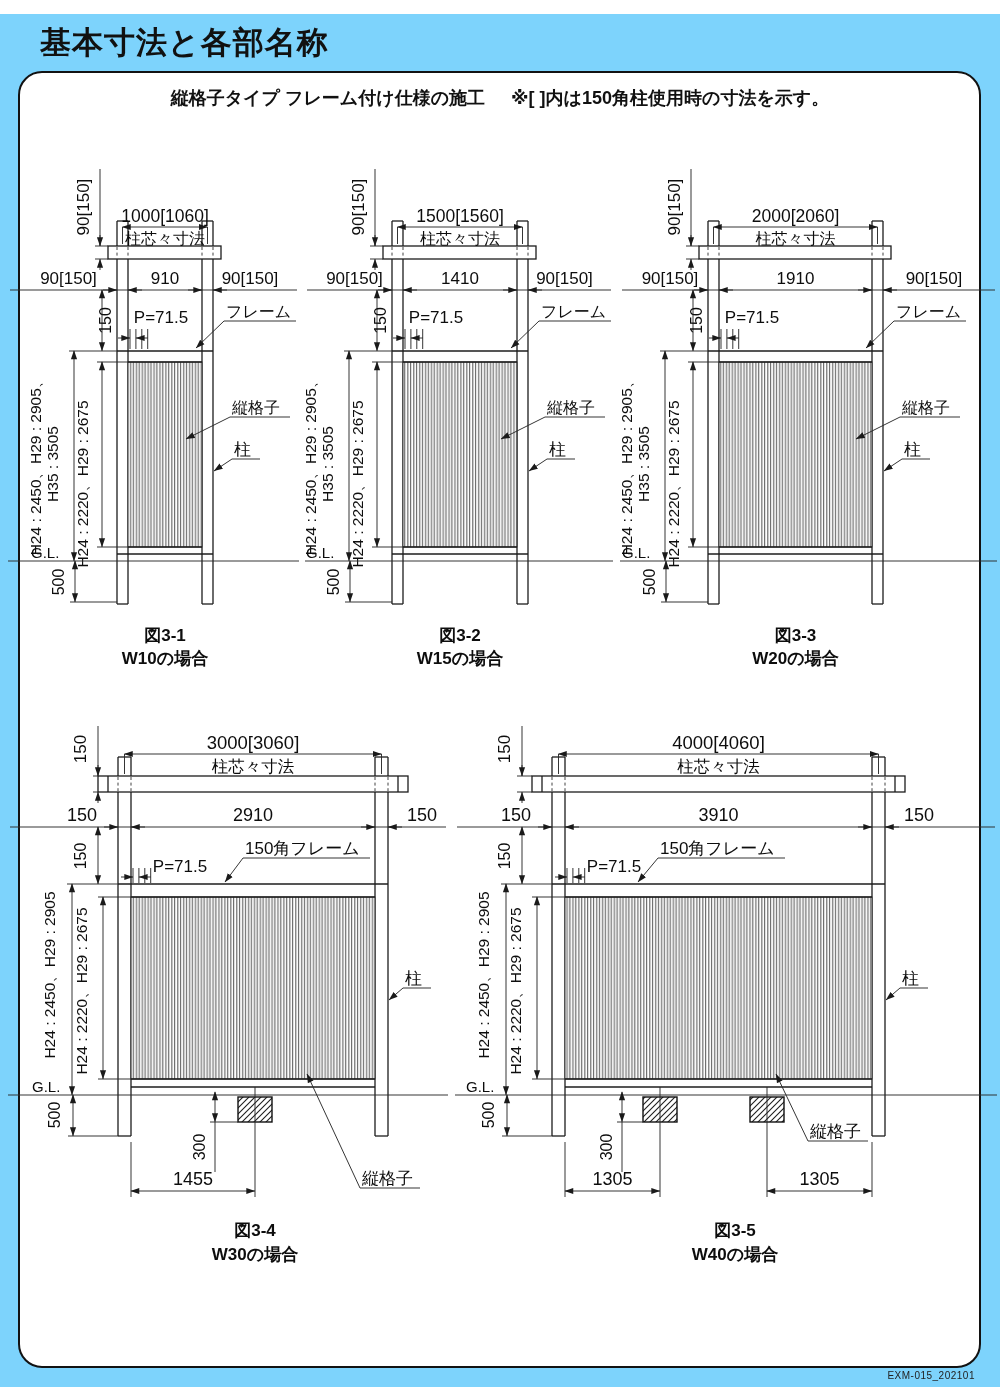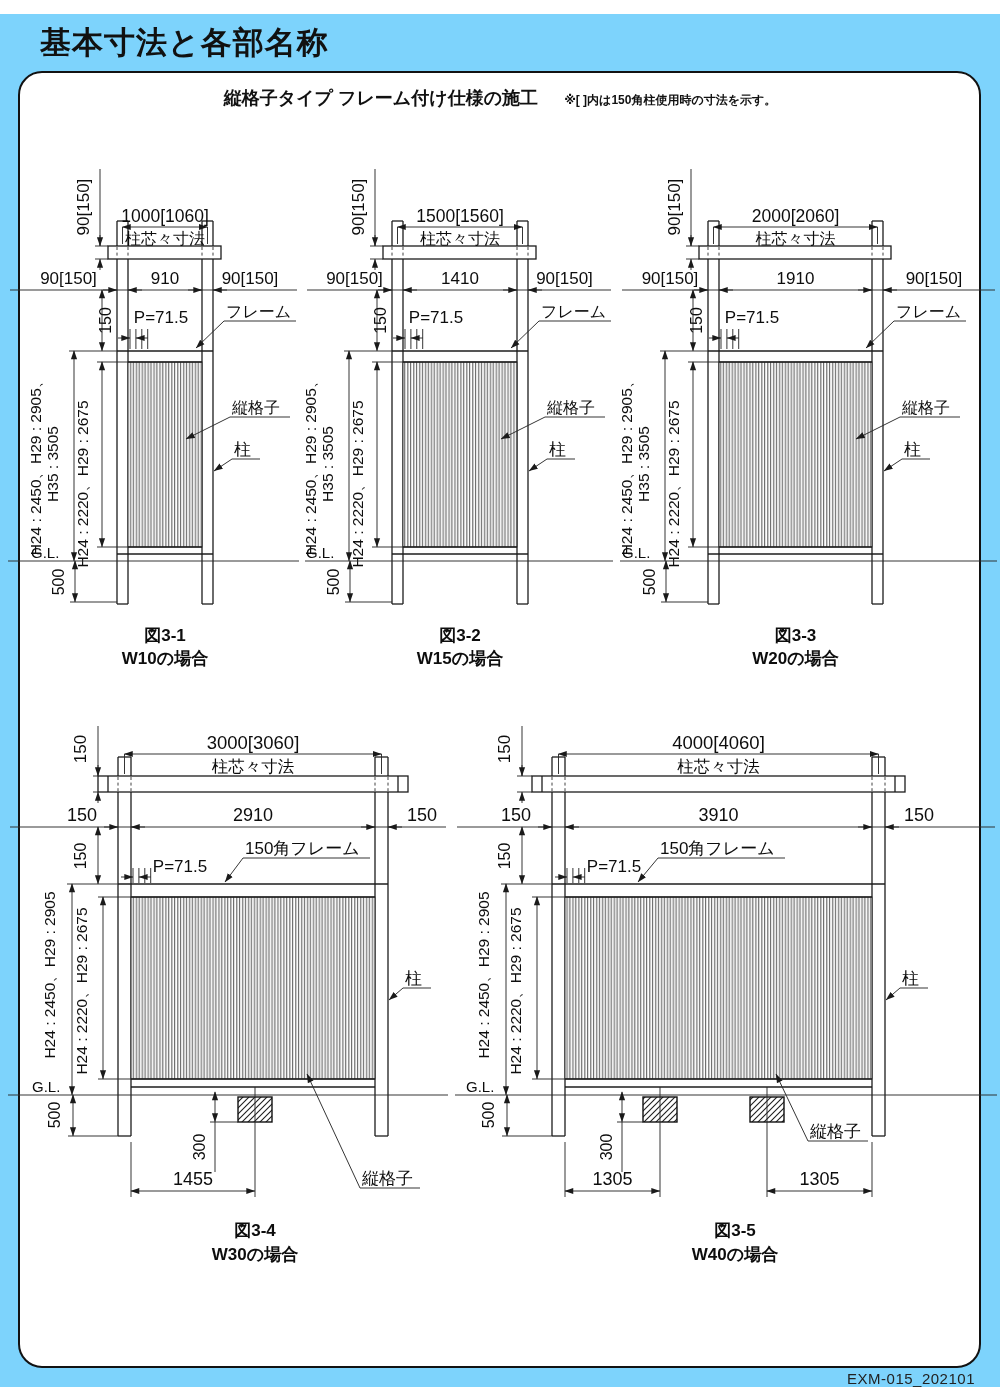--- a/index.html
+++ b/index.html
@@ -4,22 +4,22 @@
 <style>
   *{margin:0;padding:0;box-sizing:border-box}
   html,body{width:1000px;height:1387px;background:#fff;color:#111;
     font-family:"Liberation Sans","DejaVu Sans",sans-serif}
   .page{position:absolute;left:0;top:14px;width:1000px;height:1387px;overflow:hidden;background:#7dd3fc}
   .title{position:absolute;left:40px;top:8px;font-size:31px;font-weight:bold;letter-spacing:1px}
   .panel{position:absolute;left:18px;top:57px;width:963px;height:1297px;
     border:2.5px solid #121212;border-radius:24px;background:#fff}
   .panel-header{position:absolute;left:0;right:0;top:72px;text-align:center;white-space:nowrap}
   .panel-title{font-size:18px;font-weight:bold}
-  .panel-note{font-size:12px;font-weight:bold;margin-left:26px}
-  .footer{position:absolute;right:25px;top:1356px;font-size:15px;color:#222;letter-spacing:.5px}
+  .panel-note{font-size:18px;font-weight:bold;margin-left:26px}
+  .footer{position:absolute;right:25px;top:1356px;font-size:10px;color:#222;letter-spacing:.5px}
   .bottom-bar{position:absolute;left:0;top:1382px;width:1000px;height:5px;background:#161616}
   svg{position:absolute;left:0;top:0}
   svg .ln{stroke:#1c1c1c;stroke-width:1.3;fill:none}
   svg .dim{stroke:#2a2a2a;stroke-width:0.95;fill:none}
   svg .dash{stroke:#3a3a3a;stroke-width:0.95;stroke-dasharray:3 2.6;fill:none}
   svg .bar{fill:#fff;stroke:#1c1c1c;stroke-width:1.3}
   svg .lat{fill:url(#latP);stroke:#333;stroke-width:0.9}
   svg .foot{fill:url(#hatchP);stroke:#111;stroke-width:1.4}
   svg text{fill:#0d0d0d}
   svg .cap{font-weight:600}

